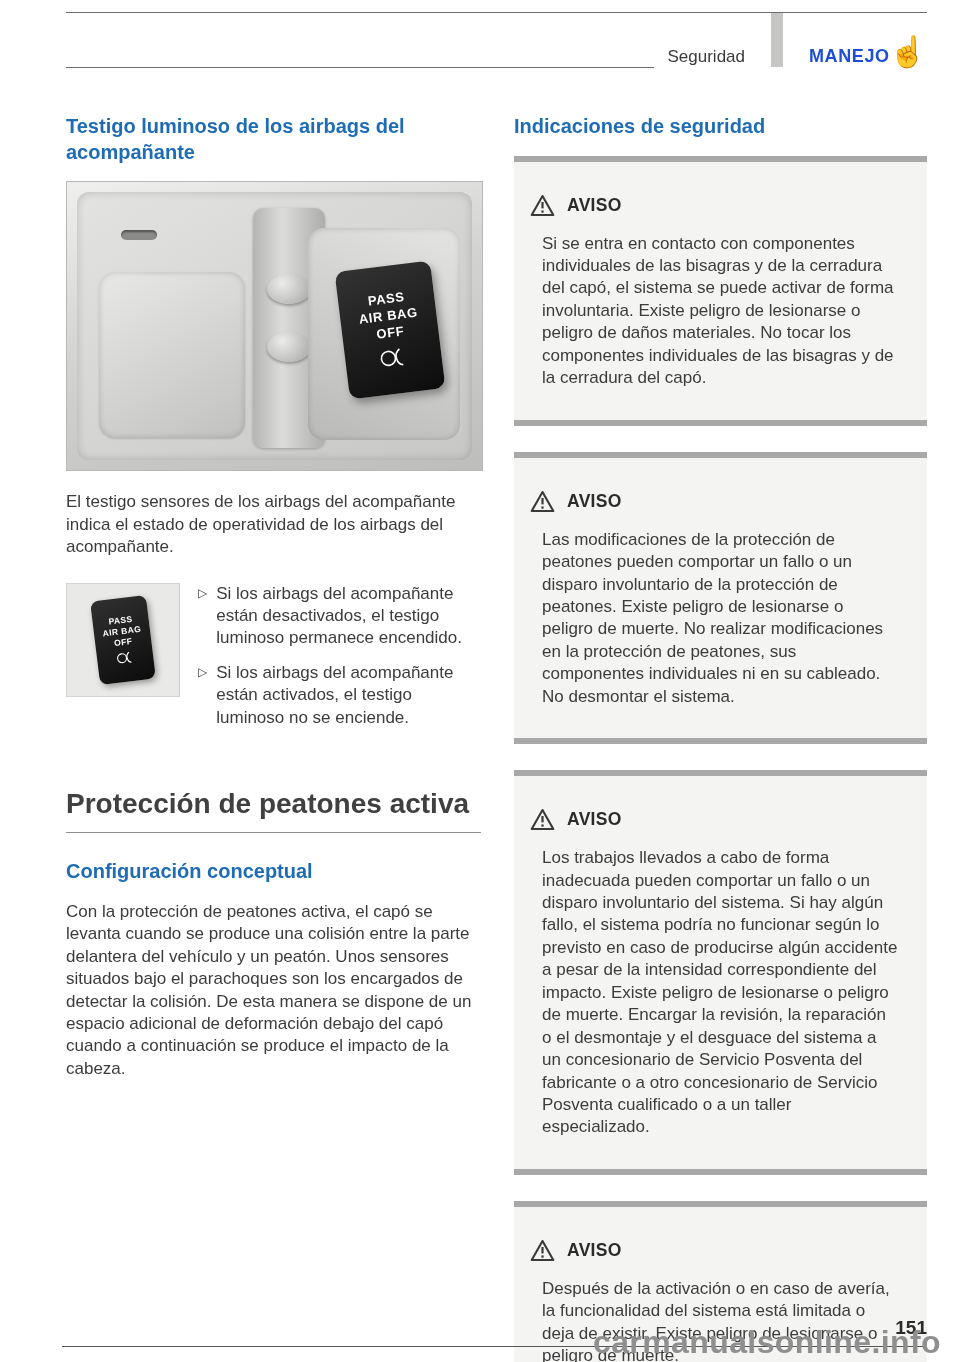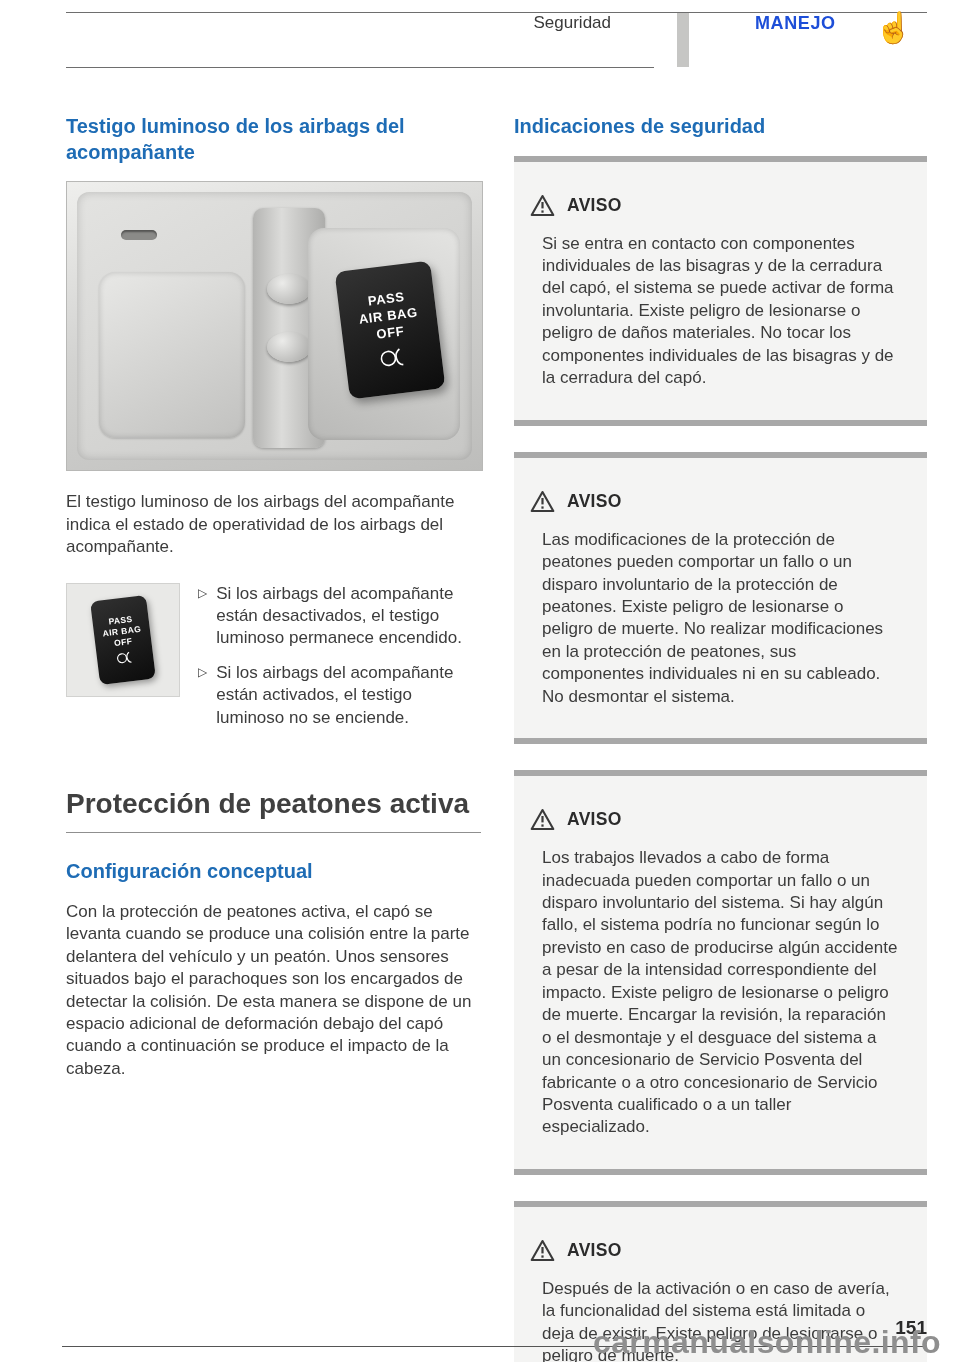--- a/index.html
+++ b/index.html
@@ -5,21 +5,21 @@
 <style>
   html,body { margin:0; padding:0; background:#ffffff; }
   .page {
     position:relative; width:960px; height:1362px; background:#fff;
     font-family:"Liberation Sans", sans-serif; color:#3c3c3c; overflow:hidden;
   }
 
   
   .hdr { position:relative; height:78px; }
   .hdr-rule-top { position:absolute; top:12px; left:66px; right:33px; height:1px; background:#6e6e6e; }
-  .hdr-row { position:absolute; top:13px; left:66px; right:47px; height:54px; display:flex; align-items:flex-start;gap:40px; }
+  .hdr-row { position:absolute; top:13px; left:66px; right:33px; height:54px; display:flex; align-items:flex-end; }
   .hdr-spacer { flex:1; }
   .hdr-chapter { font-size:17px; color:#3a3a3a; margin-right:26px; }
   .hdr-divider { width:12px; height:54px; background:#c6c6c4; margin-right:26px; }
   .hdr-section { color:#1d4ed8; font-weight:bold; font-size:18px; letter-spacing:0.6px; }
   .hdr-hand { margin-left:auto; font-size:30px; color:#2b2b2b; line-height:1; }
   .hdr-rule-bottom { position:absolute; top:67px; left:66px; width:588px; height:1px; background:#6e6e6e; }
 
   
   .content { display:flex; gap:33px; padding:18px 33px 0 66px; }
   .col-left  { width:415px; }
@@ -124,21 +124,21 @@
             <span>AIR BAG</span>
             <span>OFF</span>
           </div>
           <svg width="30" height="22" viewBox="0 0 30 22">
             <circle cx="10" cy="11" r="7" fill="none" stroke="#ffffff" stroke-width="1.6"></circle>
             <path d="M22 3 q-5 3 -4 9 q1 6 6 7" fill="none" stroke="#ffffff" stroke-width="1.6"></path>
           </svg>
         </div>
       </figure>
 
-      <p class="body">El testigo luminoso de los airbags del acompañante indica el estado de operatividad de los airbags del acompañante.</p>
+      <p class="body">El testigo sensores de los airbags del acompañante indica el estado de operatividad de los airbags del acompañante.</p>
 
       <div class="airbag-status-row">
         <figure class="pass-small">
           <div class="pass-button-mini">
             <div class="pass-text">
               <span>PASS</span>
               <span>AIR BAG</span>
               <span>OFF</span>
             </div>
             <svg width="20" height="14" viewBox="0 0 30 22">

